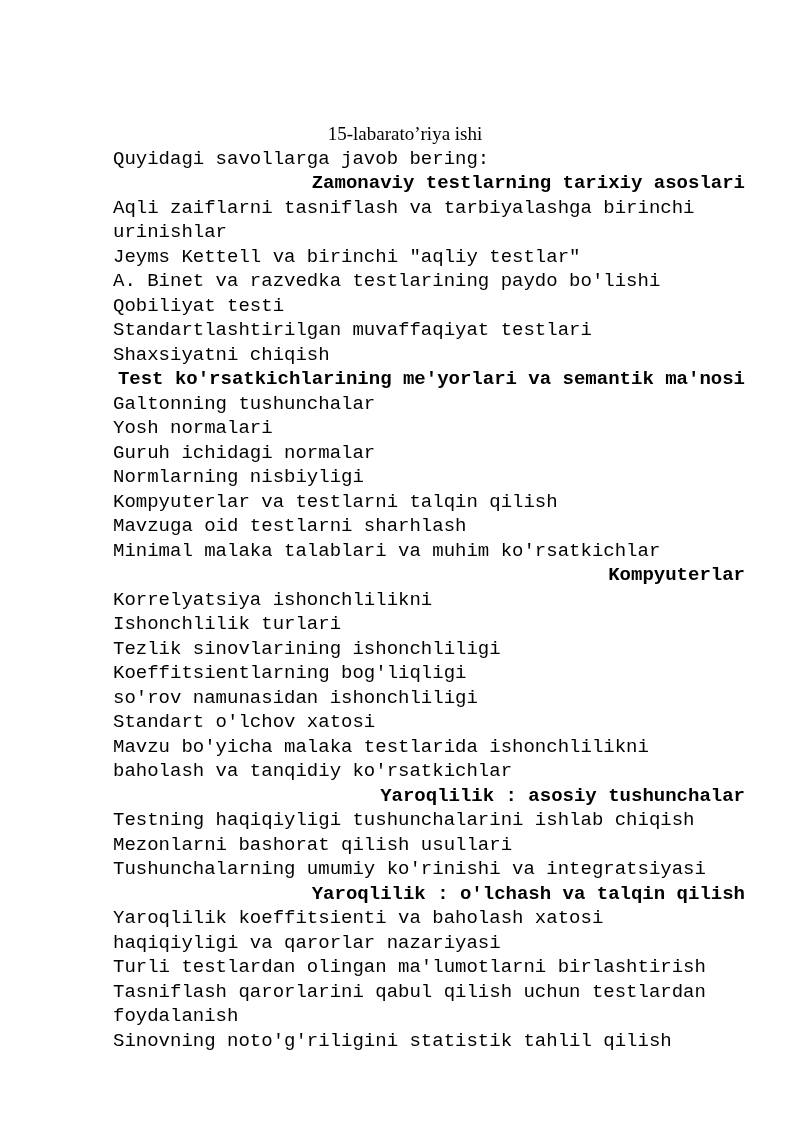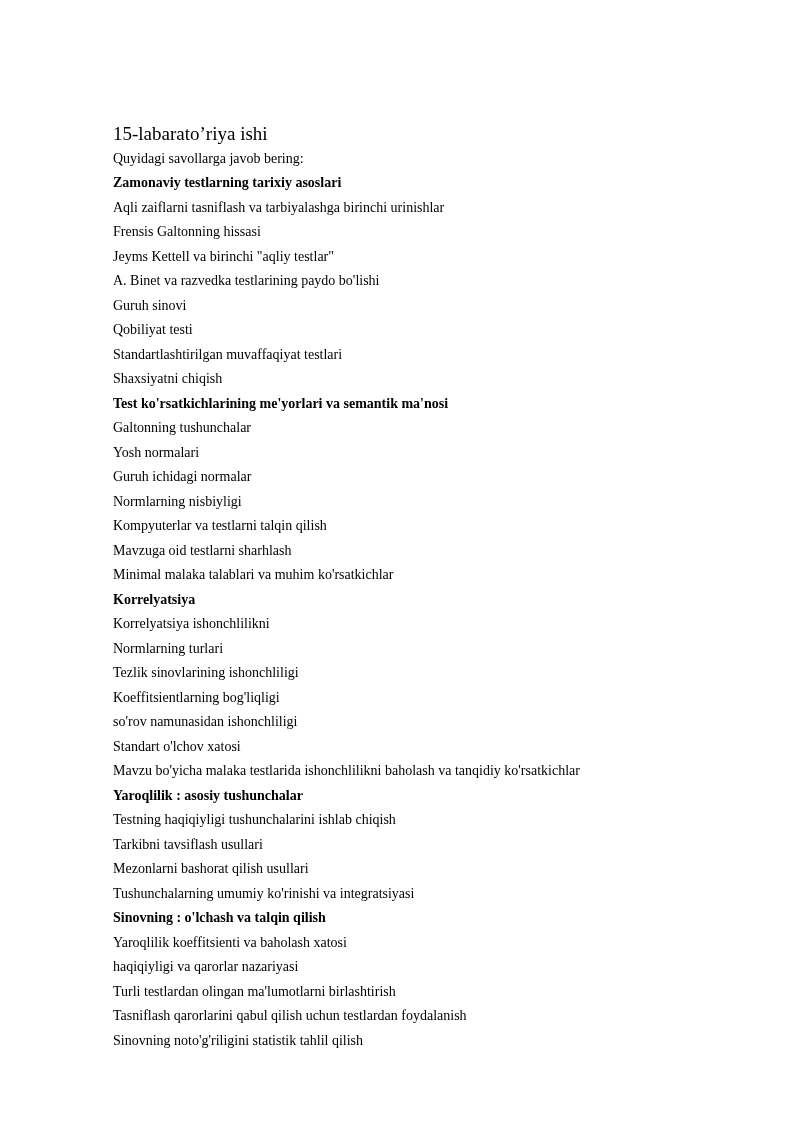--- a/index.html
+++ b/index.html
@@ -14,71 +14,71 @@
     color: #000000;
   }
   .page {
     position: relative;
     width: 800px;
     height: 1131px;
     box-sizing: border-box;
     padding: 122px 55px 40px 113px;
   }
   .doc-title {
+    text-align: center;
     font-size: 19px;
     line-height: 24.5px;
     margin: 0 0 0 0;
     padding-right: 48px;
   }
   .line {
-    font-size: 14px;
+    font-size: 19px;
     line-height: 24.5px;
     white-space: pre-wrap;
+    font-family: Liberation Mono, monospace;
   }
   .line.bold {
     font-weight: bold;
+    text-align: right;
   }
 </style>
 </head>
 <body>
 
 <div class="page">
   <div class="doc-title">15-labarato’riya ishi</div>
   <div class="body-text">
       <div class="line">Quyidagi savollarga javob bering:</div>
       <div class="line bold">Zamonaviy testlarning tarixiy asoslari</div>
       <div class="line">Aqli zaiflarni tasniflash va tarbiyalashga birinchi urinishlar</div>
-      <div class="line">Frensis Galtonning hissasi</div>
       <div class="line">Jeyms Kettell va birinchi "aqliy testlar"</div>
       <div class="line">A. Binet va razvedka testlarining paydo bo'lishi</div>
-      <div class="line">Guruh sinovi</div>
       <div class="line">Qobiliyat testi</div>
       <div class="line">Standartlashtirilgan muvaffaqiyat testlari</div>
       <div class="line">Shaxsiyatni chiqish</div>
       <div class="line bold">Test ko'rsatkichlarining me'yorlari va semantik ma'nosi</div>
       <div class="line">Galtonning tushunchalar</div>
       <div class="line">Yosh normalari</div>
       <div class="line">Guruh ichidagi normalar</div>
       <div class="line">Normlarning nisbiyligi</div>
       <div class="line">Kompyuterlar va testlarni talqin qilish</div>
       <div class="line">Mavzuga oid testlarni sharhlash</div>
       <div class="line">Minimal malaka talablari va muhim ko'rsatkichlar</div>
-      <div class="line bold">Korrelyatsiya</div>
+      <div class="line bold">Kompyuterlar</div>
       <div class="line">Korrelyatsiya ishonchlilikni</div>
-      <div class="line">Normlarning turlari</div>
+      <div class="line">Ishonchlilik turlari</div>
       <div class="line">Tezlik sinovlarining ishonchliligi</div>
       <div class="line">Koeffitsientlarning bog'liqligi</div>
       <div class="line">so'rov namunasidan ishonchliligi</div>
       <div class="line">Standart o'lchov xatosi</div>
       <div class="line">Mavzu bo'yicha malaka testlarida ishonchlilikni baholash va tanqidiy ko'rsatkichlar</div>
       <div class="line bold">Yaroqlilik : asosiy tushunchalar</div>
       <div class="line">Testning haqiqiyligi tushunchalarini ishlab chiqish</div>
-      <div class="line">Tarkibni tavsiflash usullari</div>
       <div class="line">Mezonlarni bashorat qilish usullari</div>
       <div class="line">Tushunchalarning umumiy ko'rinishi va integratsiyasi</div>
-      <div class="line bold">Sinovning : o'lchash va talqin qilish</div>
+      <div class="line bold">Yaroqlilik : o'lchash va talqin qilish</div>
       <div class="line">Yaroqlilik koeffitsienti va baholash xatosi</div>
       <div class="line">haqiqiyligi va qarorlar nazariyasi</div>
       <div class="line">Turli testlardan olingan ma'lumotlarni birlashtirish</div>
       <div class="line">Tasniflash qarorlarini qabul qilish uchun testlardan foydalanish</div>
       <div class="line">Sinovning noto'g'riligini statistik tahlil qilish</div>
     </div>
 </div>
 
 </body></html>

